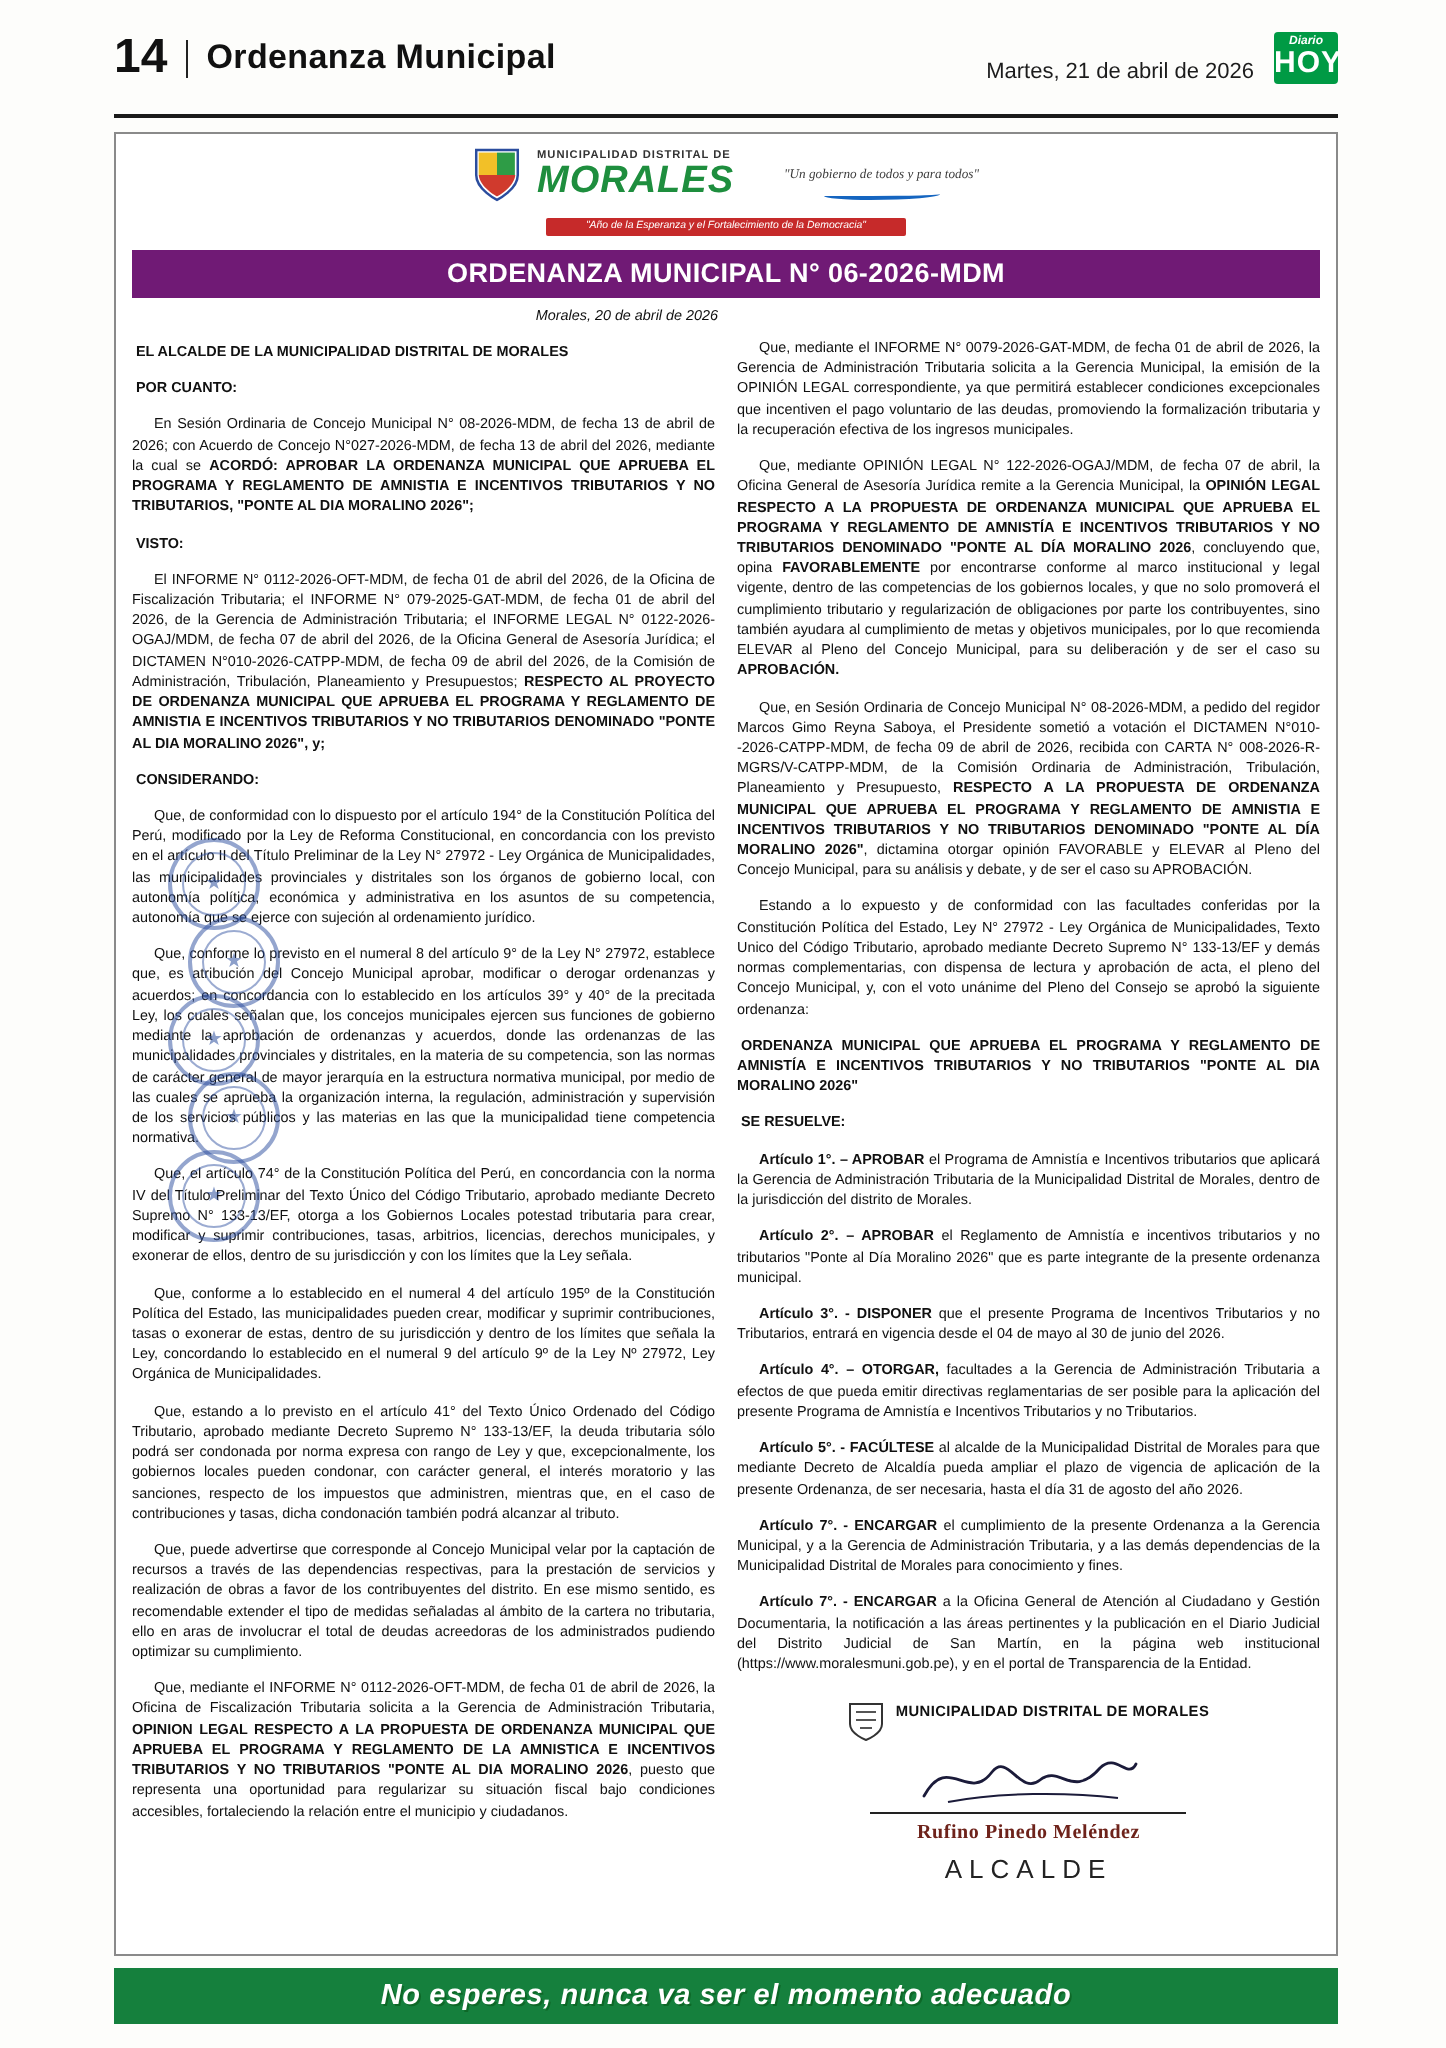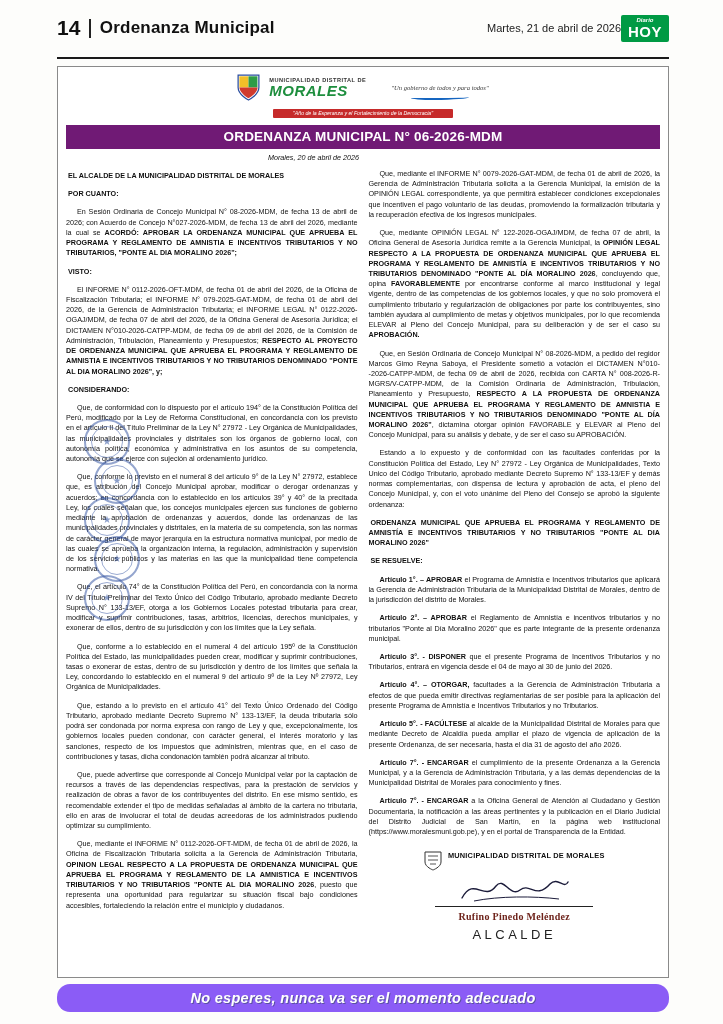--- a/index.html
+++ b/index.html
@@ -3,40 +3,40 @@
 <meta charset="utf-8">
 <style>
   * { box-sizing: border-box; margin: 0; padding: 0; }
   html,body { background:#e9e9e7; }
   body { font-family:"Liberation Sans", sans-serif; color:#111; }
   .page { position:relative; width:723px; height:1024px; background:#fdfdfb; margin:0 auto; overflow:hidden; }
 
   
   .masthead { position:absolute; top:15px; left:57px; width:612px; display:flex; justify-content:space-between; align-items:center; }
   .mh-left { display:flex; align-items:center; gap:9px; }
-  .pagenum { font-size:21px; font-weight:bold; }
+  .pagenum { font-size:24px; font-weight:bold; }
   .vbar { width:1.5px; height:19px; background:#222; }
   .section-title { font-size:17px; font-weight:bold; letter-spacing:.2px; }
-  .mh-right { display:flex; align-items:center; }
+  .mh-right { display:flex; align-items:flex-end; gap:10px; }
   .mh-date { font-size:11px; color:#1c1c1c; }
-  .hoy-logo { width:48px; background:#009a44; color:#fff; text-align:center; padding:2px 0 3px; border-radius:2px; }
+  .hoy-logo { width:32px; background:#009a44; color:#fff; text-align:center; padding:2px 0 3px; border-radius:2px; }
   .hoy-top { display:block; font-size:6px; font-style:italic; font-weight:bold; line-height:1.1; }
   .hoy-main { display:block; font-size:15px; font-weight:800; line-height:1; letter-spacing:.5px; }
   .rule { position:absolute; top:57px; left:57px; width:612px; border-top:2px solid #1a1a1a; }
 
   
   .docbox { position:absolute; top:66px; left:57px; width:612px; height:912px; border:1px solid #8a8a8a; background:#fff; padding:7px 8px 0; overflow:hidden; }
 
   
   .letterhead { text-align:center; }
   .lh-row { display:flex; justify-content:center; align-items:center; gap:9px; }
   .crest { width:23px; height:27px; }
   .lh-text { text-align:left; }
   .lh-small { display:block; font-size:5.6px; letter-spacing:.5px; color:#333; font-weight:bold; }
-  .lh-name { display:block; font-size:15px; font-weight:800; font-style:italic; color:#1e8e3e; line-height:1.05; letter-spacing:.5px; }
+  .lh-name { display:block; font-size:19px; font-weight:800; font-style:italic; color:#1e8e3e; line-height:1.05; letter-spacing:.5px; }
   .lh-slogan-wrap { margin-left:16px; }
   .lh-slogan { font-size:6.6px; font-style:italic; font-family:"Liberation Serif", serif; color:#3a3a3a; }
   .lh-swoosh { width:58px; height:5px; border-bottom:2px solid #1565c0; border-radius:0 0 60% 40%; margin:1px auto 0; }
   .lh-redband { display:inline-block; background:#c62a2a; color:#fff; font-size:5.2px; font-style:italic; padding:1.5px 20px; margin-top:4px; border-radius:1px; }
 
   
   .title-bar { background:#701a75; color:#fff; text-align:center; font-weight:bold; font-size:13.5px; padding:4px 0 5px; margin:6px 0 4px; letter-spacing:.2px; }
   .doc-date { font-size:7.2px; text-align:right; width:50%; padding-right:4px; margin:1px 0 7px;font-style:italic; }
 
   
@@ -54,21 +54,21 @@
   
   .sigblock { margin-top:14px; text-align:center; }
   .sig-org-row { display:flex; align-items:flex-start; justify-content:center; gap:6px; }
   .sig-org { font-size:7.4px; font-weight:bold; letter-spacing:.2px; }
   .sig-squiggle { display:block; margin:3px auto 0; }
   .sig-rule { width:158px; border-top:1.3px solid #222; margin:0 auto 3px; }
   .sig-name { font-size:10px; font-weight:bold; font-family:"Liberation Serif", serif; color:#6e231b; letter-spacing:.3px; }
   .sig-role { font-size:13px; letter-spacing:3.5px; margin-top:2px; color:#222; }
 
   
-  .footer-banner { position:absolute; top:984px; left:57px; width:612px; height:28px; background:#8b5cf6; color:#fff; display:flex; align-items:center; justify-content:center; font-size:14.5px; font-weight:800; font-style:italic; letter-spacing:.3px; text-shadow:1px 1px 0 rgba(0,60,0,.35);border-radius:13px; }
+  .footer-banner { position:absolute; top:984px; left:57px; width:612px; height:28px; background:#15803d; color:#fff; display:flex; align-items:center; justify-content:center; font-size:14.5px; font-weight:800; font-style:italic; letter-spacing:.3px; text-shadow:1px 1px 0 rgba(0,60,0,.35); }
 </style>
 </head>
 <body>
 
 <div class="page">
 
   <header class="masthead">
     <div class="mh-left">
       <span class="pagenum">14</span>
       <span class="vbar"></span>

